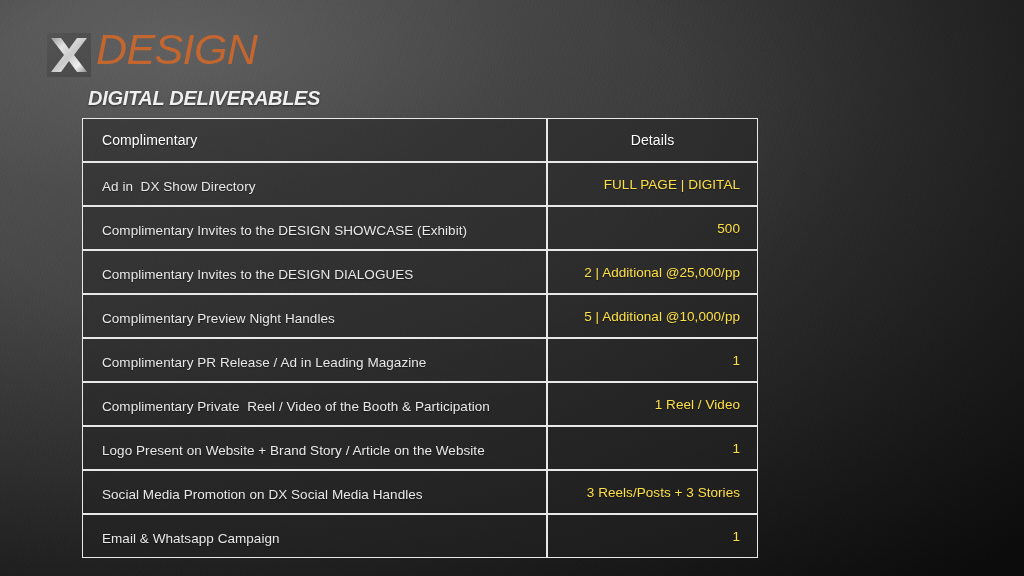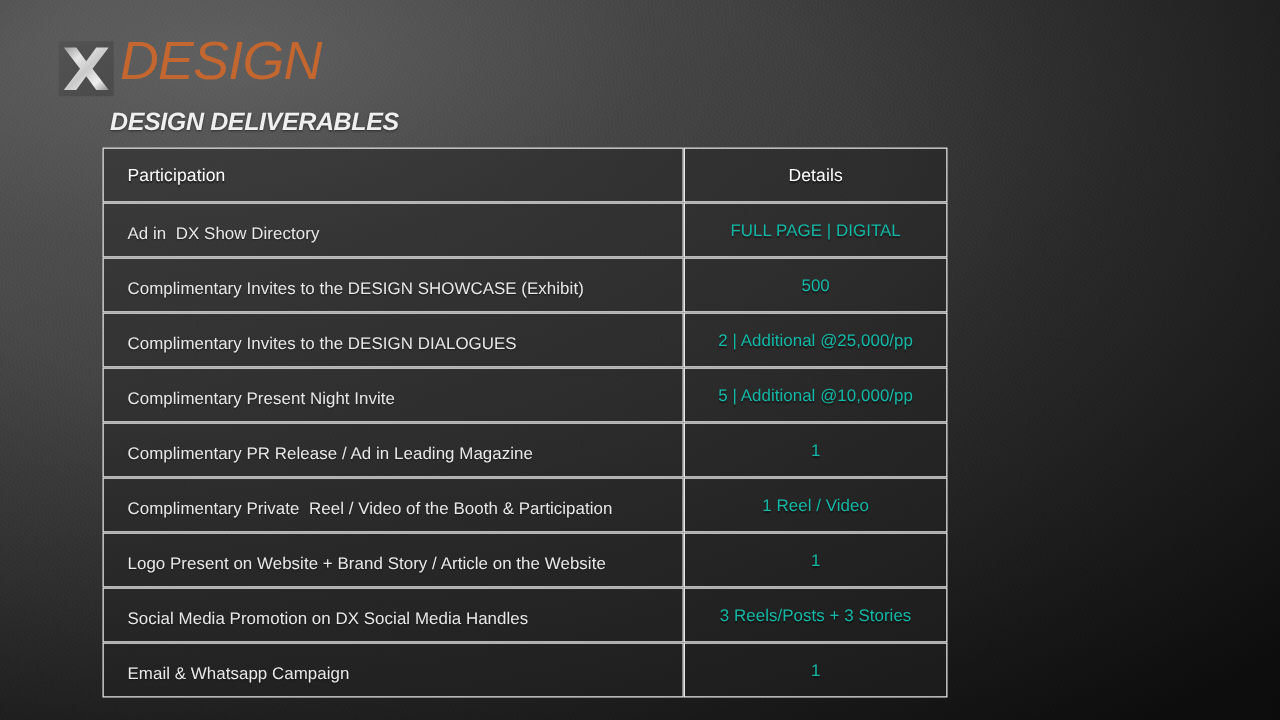--- a/index.html
+++ b/index.html
@@ -178,24 +178,24 @@
   .td-deliverable {
     color: #e9e9e9;
     font-size: 13.5px;
     text-align: left;
     padding: 4px 10px 0 19px;
     letter-spacing: 0.05px;
     white-space: pre;
     text-shadow: 0 1px 1px rgba(0,0,0,0.45);
   }
   .td-details {
-    color: #14b8a6;
+    color: #fde047;
     font-size: 13.5px;
-    text-align: center;
-    padding: 0 4px;
+    text-align: right;
+    padding: 0 17px;
     letter-spacing: 0.05px;
     white-space: pre;
     text-shadow: 0 1px 1px rgba(0,0,0,0.45);
   }
 </style>
 </head>
 <body>
 
 <div id="slide">
 
@@ -225,49 +225,49 @@
               </linearGradient>
             </defs>
             <rect x="1" y="1" width="44" height="44" fill="url(#xbg)"></rect>
             <path d="M5,6 L15,6 L23,17 L31,6 L41,6 L28,23 L41,40 L31,40 L23,29 L15,40 L5,40 L18,23 Z" fill="url(#xgrad)"></path>
           </svg>
         </span>
 
         <span class="brand-word brand-design">DESIGN</span>
       </div>
 
-      <div id="subtitle">DESIGN DELIVERABLES</div>
+      <div id="subtitle">DIGITAL DELIVERABLES</div>
     </div>
 
     <table id="deliverables-table">
       <colgroup>
         <col class="col-deliverable">
         <col class="col-details">
       </colgroup>
       <thead>
         <tr>
-          <th class="th-cell th-deliverable">Participation</th>
+          <th class="th-cell th-deliverable">Complimentary</th>
           <th class="th-cell th-details">Details</th>
         </tr>
       </thead>
       <tbody id="table-body">
           <tr>
             <td class="td-deliverable">Ad in  DX Show Directory</td>
             <td class="td-details">FULL PAGE | DIGITAL</td>
           </tr>
           <tr>
             <td class="td-deliverable">Complimentary Invites to the DESIGN SHOWCASE (Exhibit)</td>
             <td class="td-details">500</td>
           </tr>
           <tr>
             <td class="td-deliverable">Complimentary Invites to the DESIGN DIALOGUES</td>
             <td class="td-details">2 | Additional @25,000/pp</td>
           </tr>
           <tr>
-            <td class="td-deliverable">Complimentary Present Night Invite</td>
+            <td class="td-deliverable">Complimentary Preview Night Handles</td>
             <td class="td-details">5 | Additional @10,000/pp</td>
           </tr>
           <tr>
             <td class="td-deliverable">Complimentary PR Release / Ad in Leading Magazine</td>
             <td class="td-details">1</td>
           </tr>
           <tr>
             <td class="td-deliverable">Complimentary Private  Reel / Video of the Booth &amp; Participation</td>
             <td class="td-details">1 Reel / Video</td>
           </tr>

